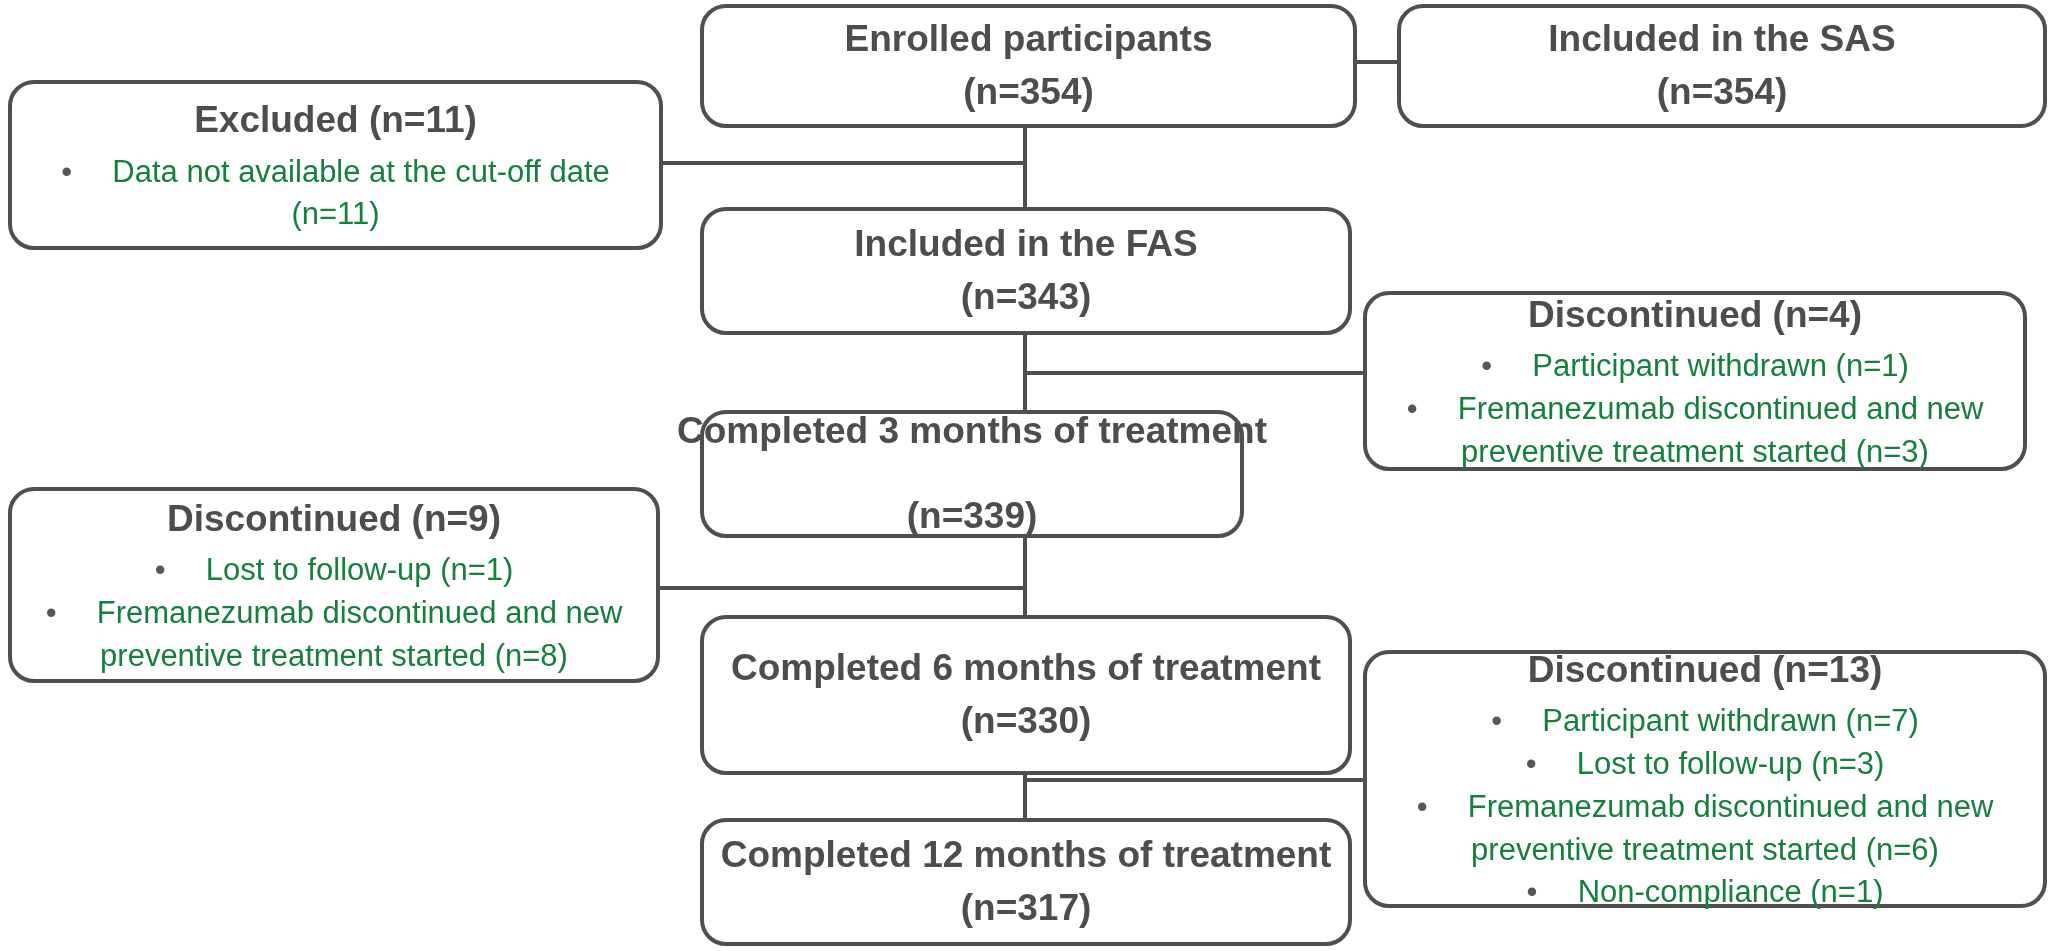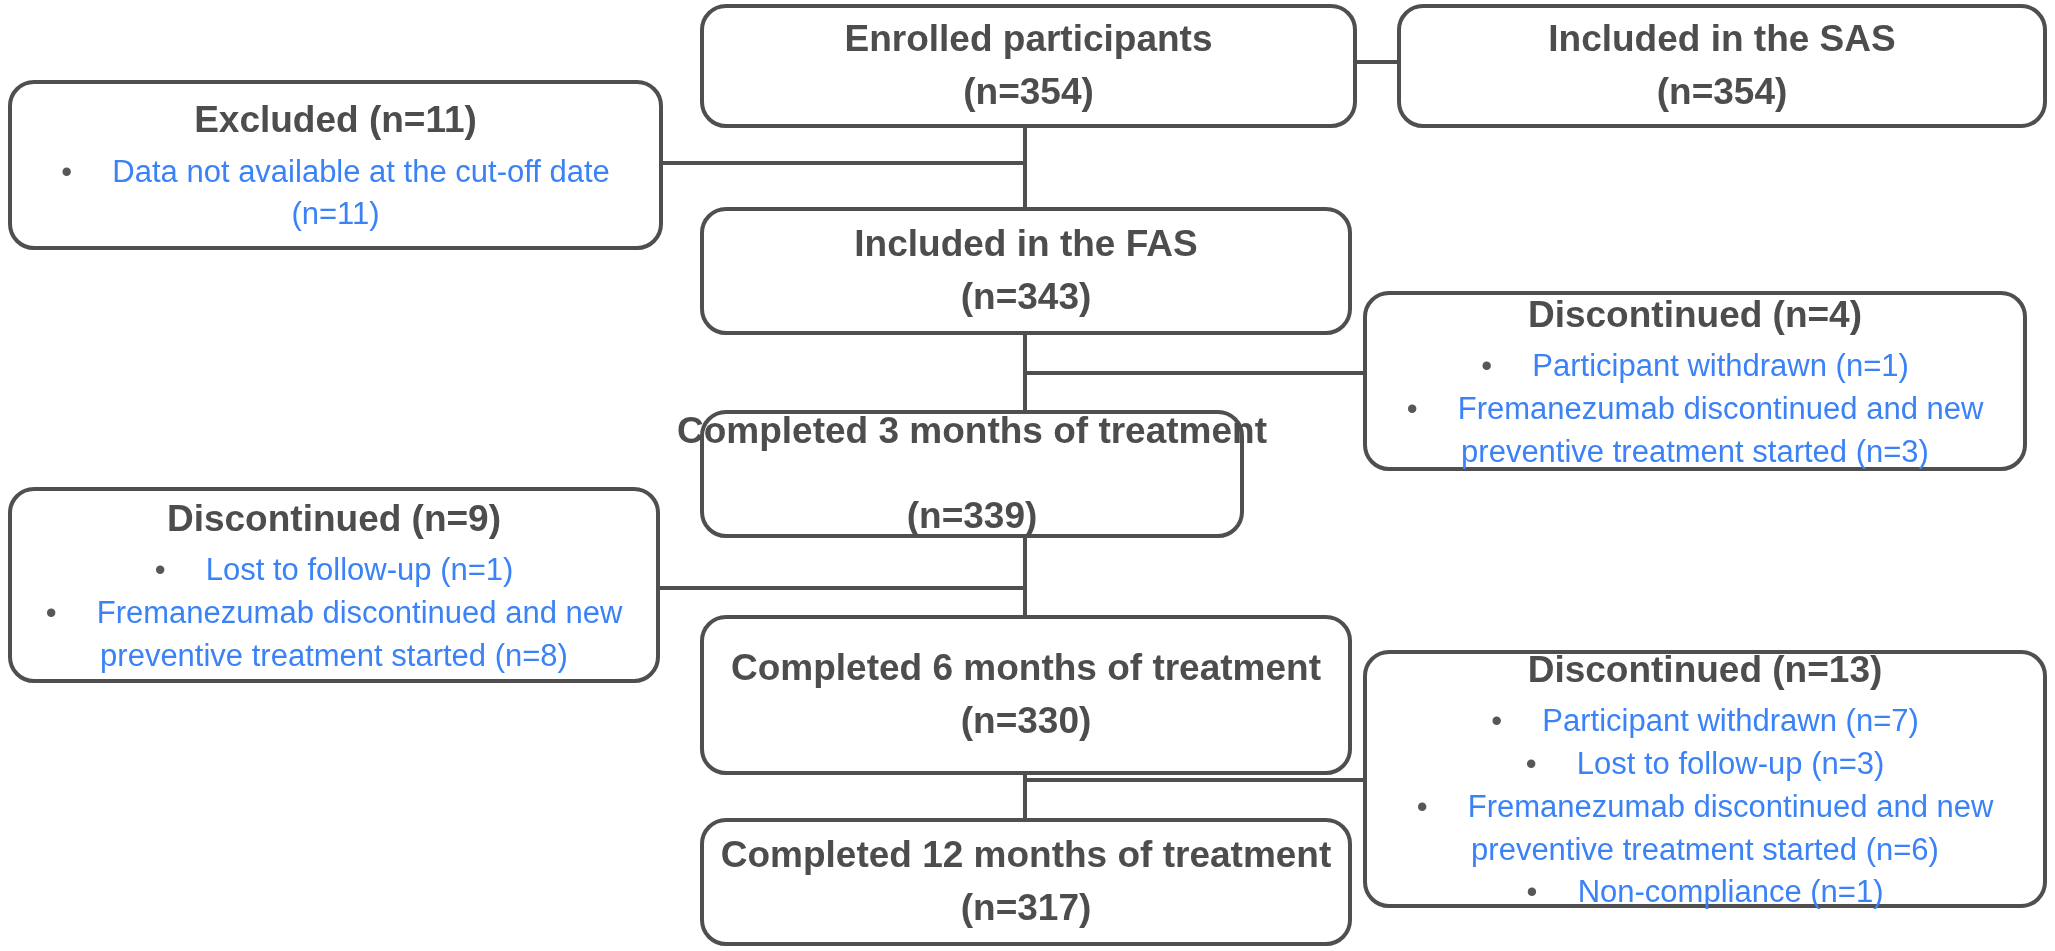--- a/index.html
+++ b/index.html
@@ -30,21 +30,21 @@
     line-height:1.42;
     white-space:nowrap;
   }
   .bullets {
     list-style:none;
     margin:4px 0 0 0;
     padding:0 26px;
   }
   .bullets li {
     font-size:31px;
-    color:#3b82f6;
+    color:#15803d;
     text-align:center;
     line-height:1.38;
   }
   .bullets li::before {
     content:"\2022";
     margin-right:1.3em;
     color:#575757;
   }
   .line {
     position:absolute;

